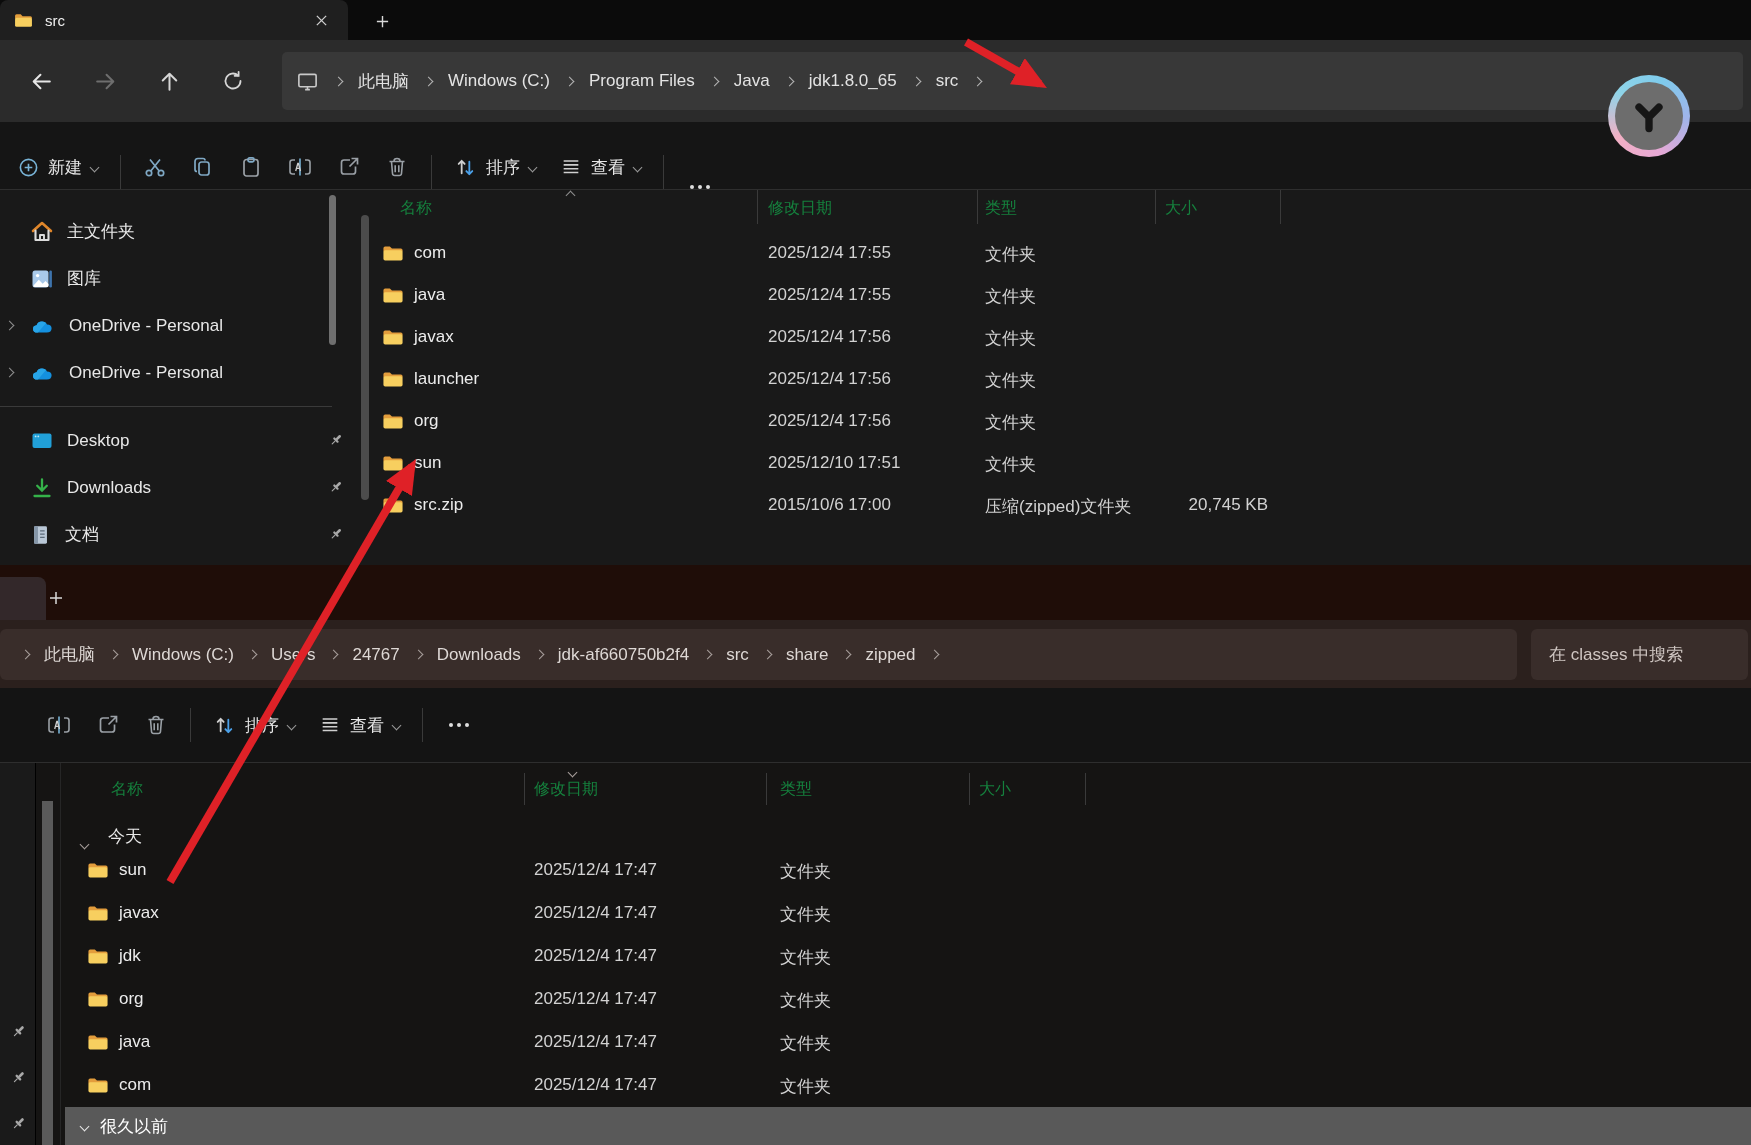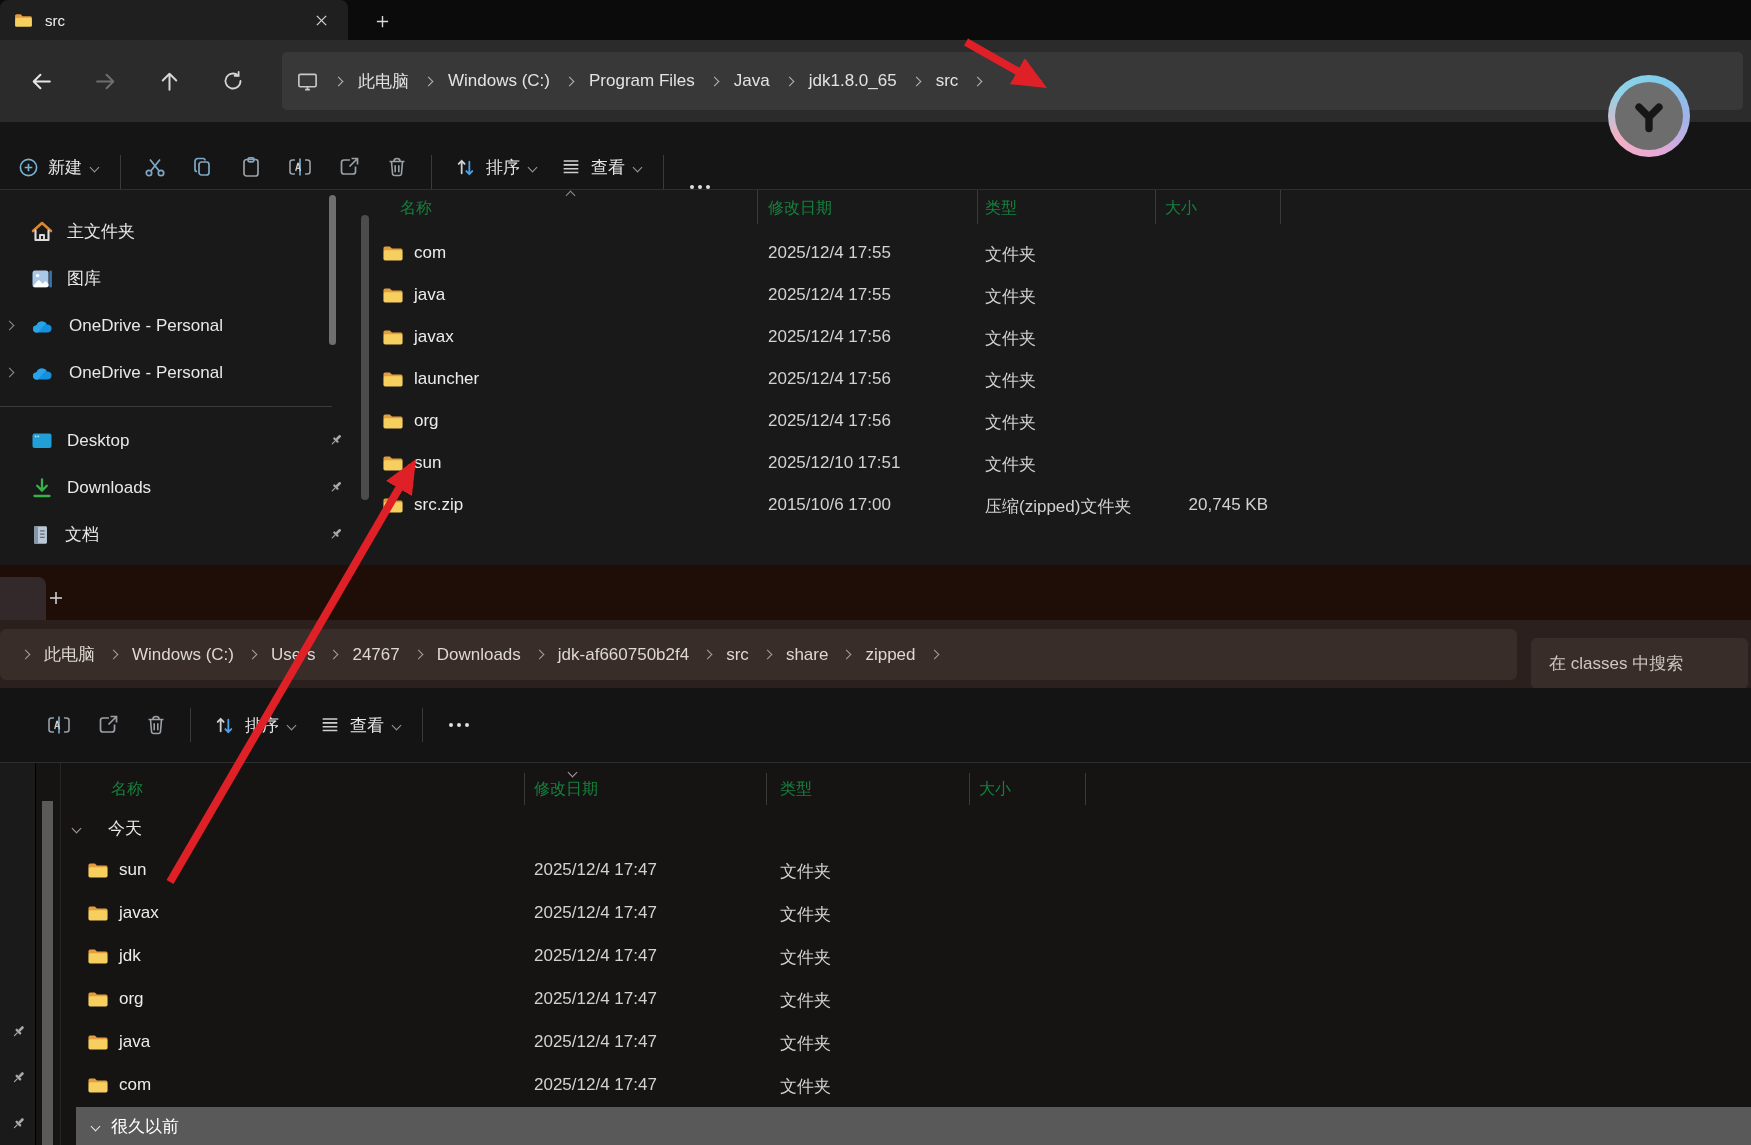--- a/index.html
+++ b/index.html
@@ -56,42 +56,42 @@
 
   
   .w2 { left:0; top:565px; width:1751px; height:580px; background:#151413; }
   .w2-tabstrip { left:0; top:0; width:100%; height:55px; background:#1f0d08; }
   .tabstub { position:absolute; left:0; top:12px; width:46px; height:43px; background:#33282a; border-radius:0 8px 0 0; }
   .w2-newtab { position:absolute; left:42px; top:19px; width:28px; height:28px; display:flex; align-items:center; justify-content:center; }
   .w2-nav { left:0; top:55px; width:100%; height:68px; background:#2b201d; }
   .w2-addressbar { position:absolute; left:0; top:9px; width:1517px; height:51px; background:#392d2a; border-radius:6px; display:flex; align-items:center; padding:0 12px 0 22px; gap:15px; }
   .w2 .crumb { color:#ded8d5; }
   .w2 .chev { border-color:#a89f9c; }
-  .searchbox { position:absolute; left:1531px; top:18px; width:217px; height:51px; background:#392d2a; border:none; border-radius:6px; color:#ded8d5; font-size:17px; padding:0 18px; font-family:inherit; }
+  .searchbox { position:absolute; left:1531px; top:9px; width:217px; height:51px; background:#392d2a; border:none; border-radius:6px; color:#ded8d5; font-size:17px; padding:0 18px; font-family:inherit; }
   .searchbox::placeholder { color:#cfc6c2; opacity:1; }
   .w2-toolbar { left:0; top:123px; width:100%; height:75px; background:#141414; border-bottom:1px solid #2e2e2e; display:flex; align-items:center; padding-left:34px; }
   .w2-toolbar .chev, .w1-toolbar .chev { border-color:#9a9a9a; }
 
   .w2-list { left:0; top:198px; width:100%; height:382px; }
   .pinstrip { position:absolute; left:0; top:0; width:36px; height:100%; background:#1a1a1a; border-right:1px solid #000; }
   .pinstrip .p { position:absolute; left:10px; }
   .w2-scroll { position:absolute; left:42px; top:38px; width:11px; height:344px; background:#5a5a5a; }
   .w2-content { position:absolute; left:60px; top:0; right:0; height:100%; border-left:1px solid #262626; }
   .w2 .hdr { top:16px; }
   .w2 .hdiv { top:10px; height:32px; }
-  .grp { position:absolute; left:0; right:0; height:40px; display:flex; align-items:center; gap:28px; padding-left:12px; }
+  .grp { position:absolute; left:8px; right:0; height:40px; display:flex; align-items:flex-end; gap:20px; padding-left:12px; }
   .grp .lbl { font-size:17px; color:#e8e8e8; }
   .grp-today { top:45px; }
   .rows2 { position:absolute; left:0; top:87px; right:0; }
   .frow2 { position:relative; height:43px; }
   .frow2 .fic { position:absolute; left:26px; top:12px; }
   .frow2 .c-name { left:58px; top:10px; }
   .frow2 .c-date { left:473px; top:10px; }
   .frow2 .c-type { left:719px; top:10px; }
-  .band-old { position:absolute; left:15px; right:0; top:344px; height:38px; background:#595959; display:flex; align-items:center; gap:12px; padding-left:16px; }
+  .band-old { position:absolute; left:4px; right:0; top:344px; height:38px; background:#595959; display:flex; align-items:center; gap:12px; padding-left:16px; }
   .band-old .lbl { font-size:17px; color:#fff; }
   .band-old .chev { border-color:#e8e8e8; }
 
   
   .logo { left:1608px; top:75px; width:82px; height:82px; border-radius:50%; background:conic-gradient(from 20deg,#7ecbec,#9fb4ea,#e7a9d6,#f2b0c4,#8fd4e8,#7ecbec); display:flex; align-items:center; justify-content:center; z-index:60; }
   .logo-inner { width:68px; height:68px; border-radius:50%; background:#6d6d6d; display:flex; align-items:center; justify-content:center; }
   .overlay { left:0; top:0; width:1751px; height:1145px; z-index:70; pointer-events:none; }
 </style>
 </head>
 <body>

